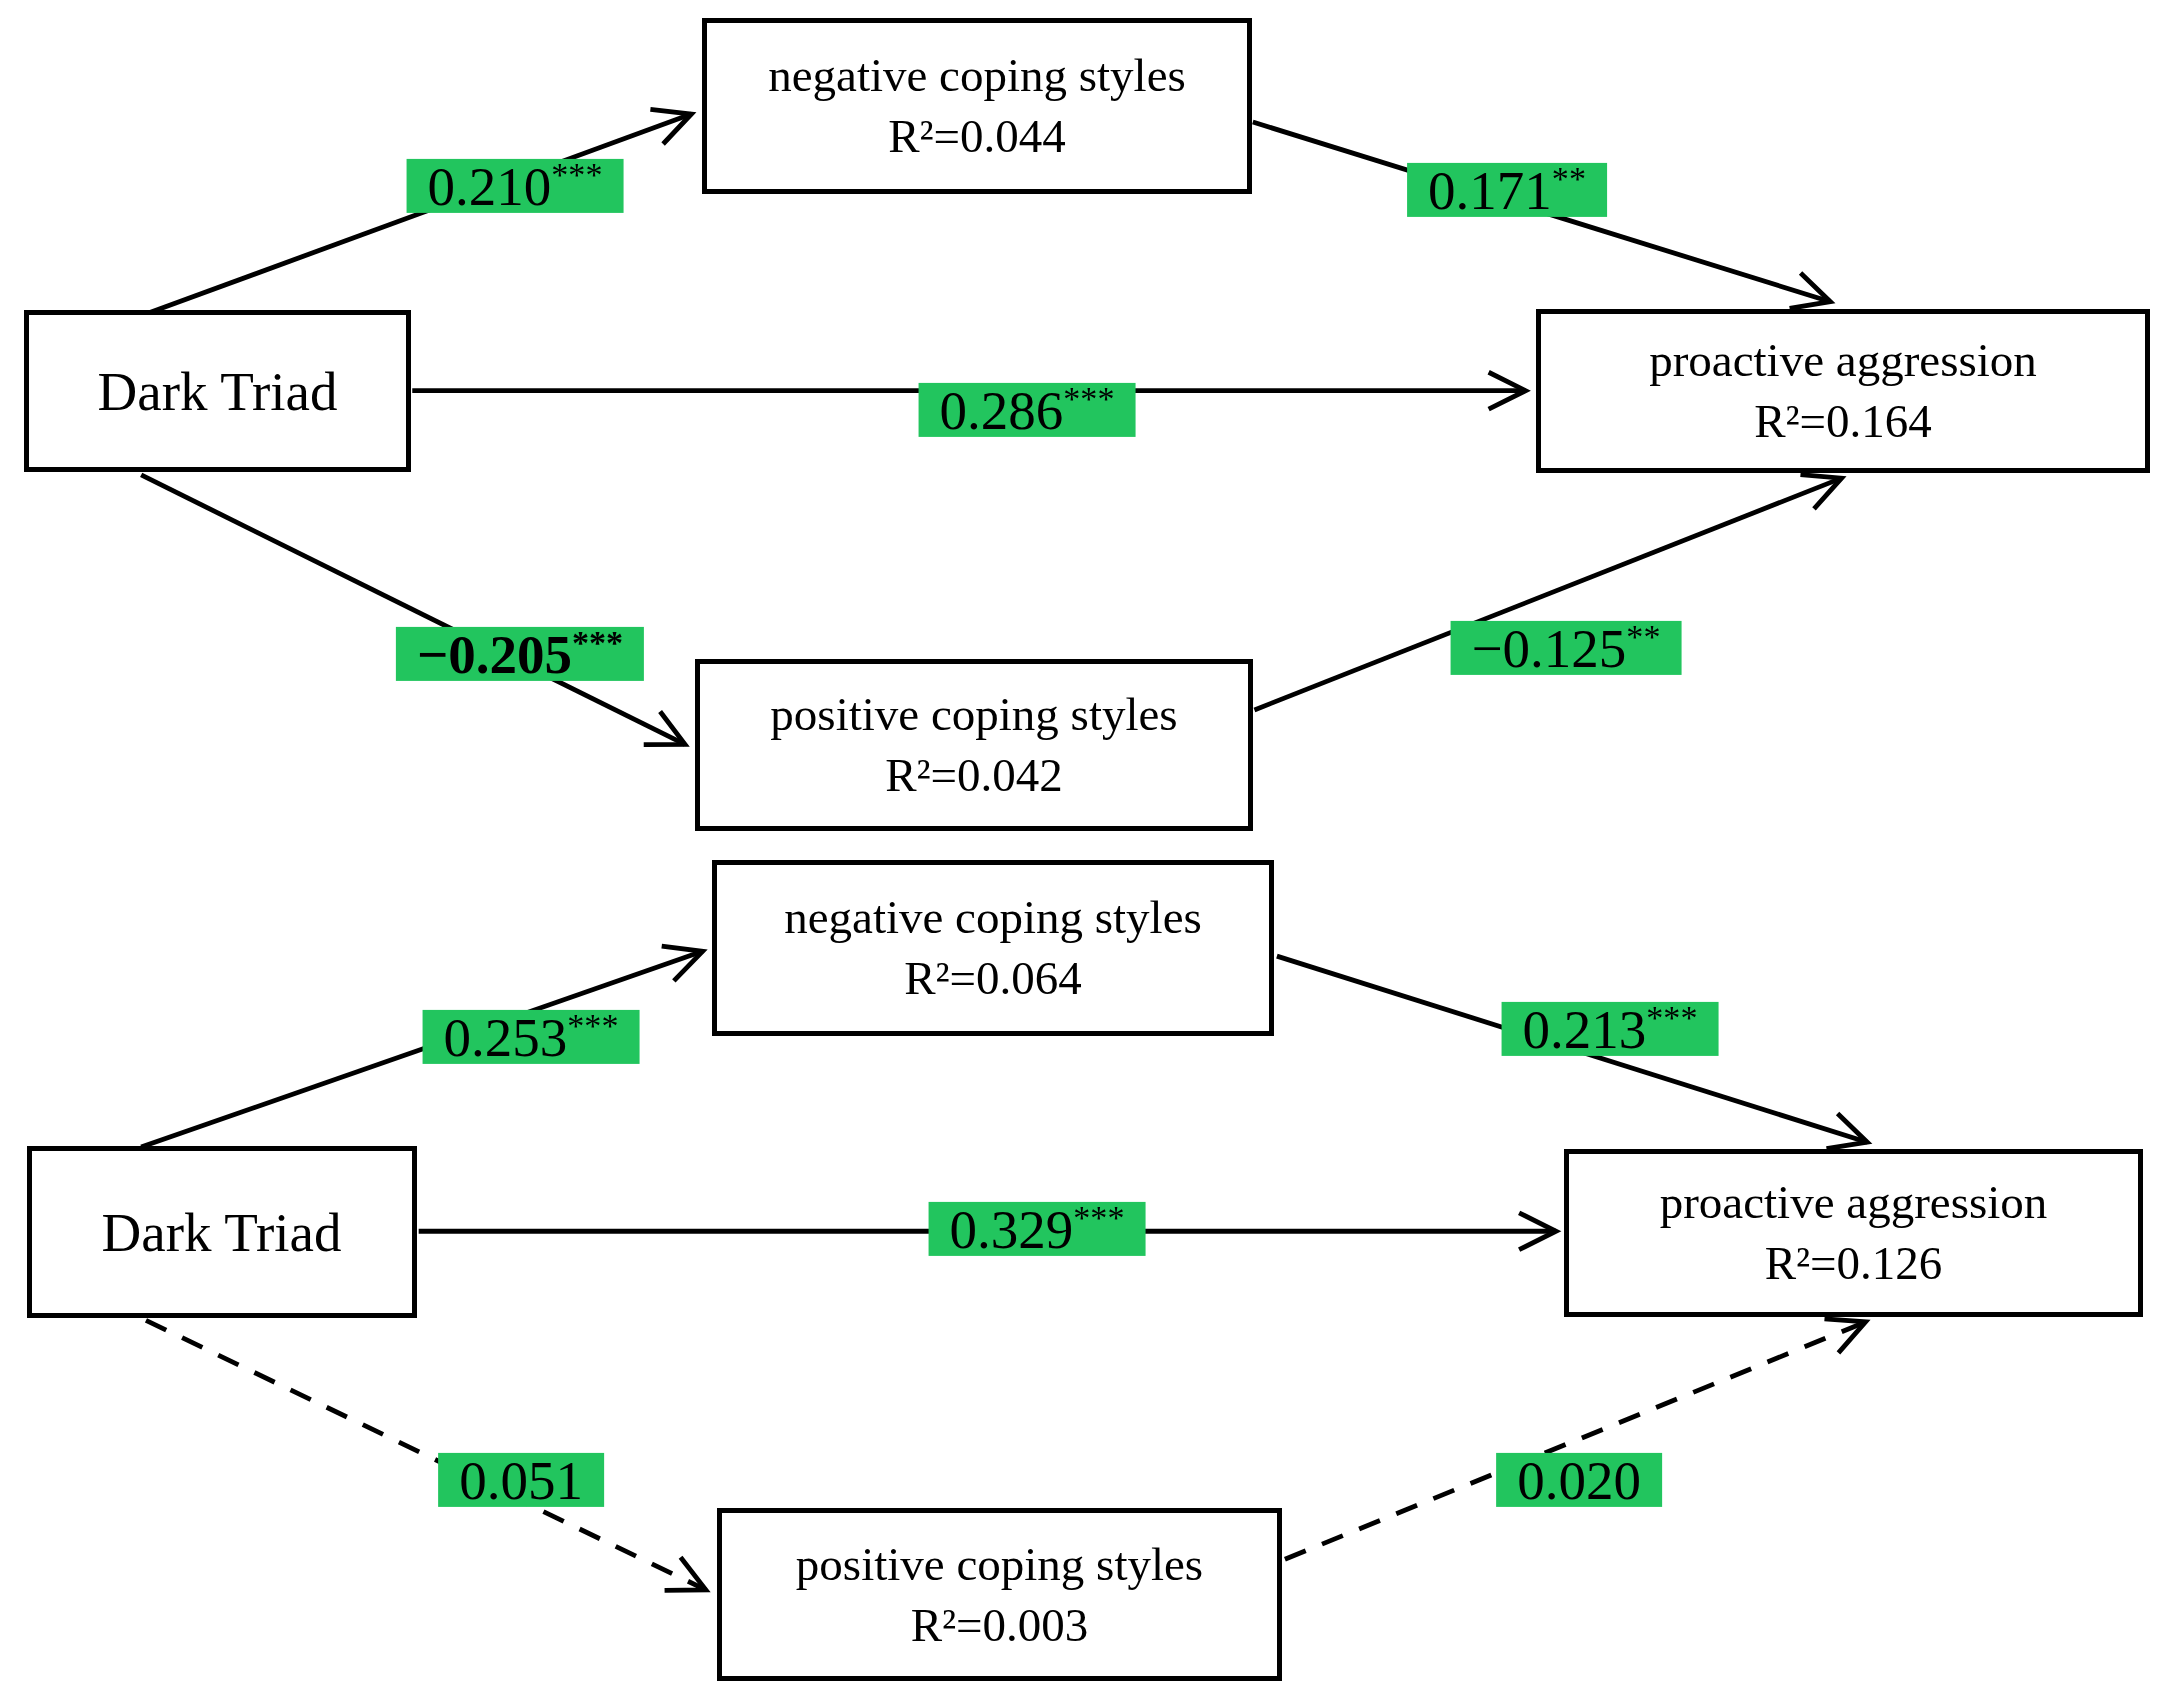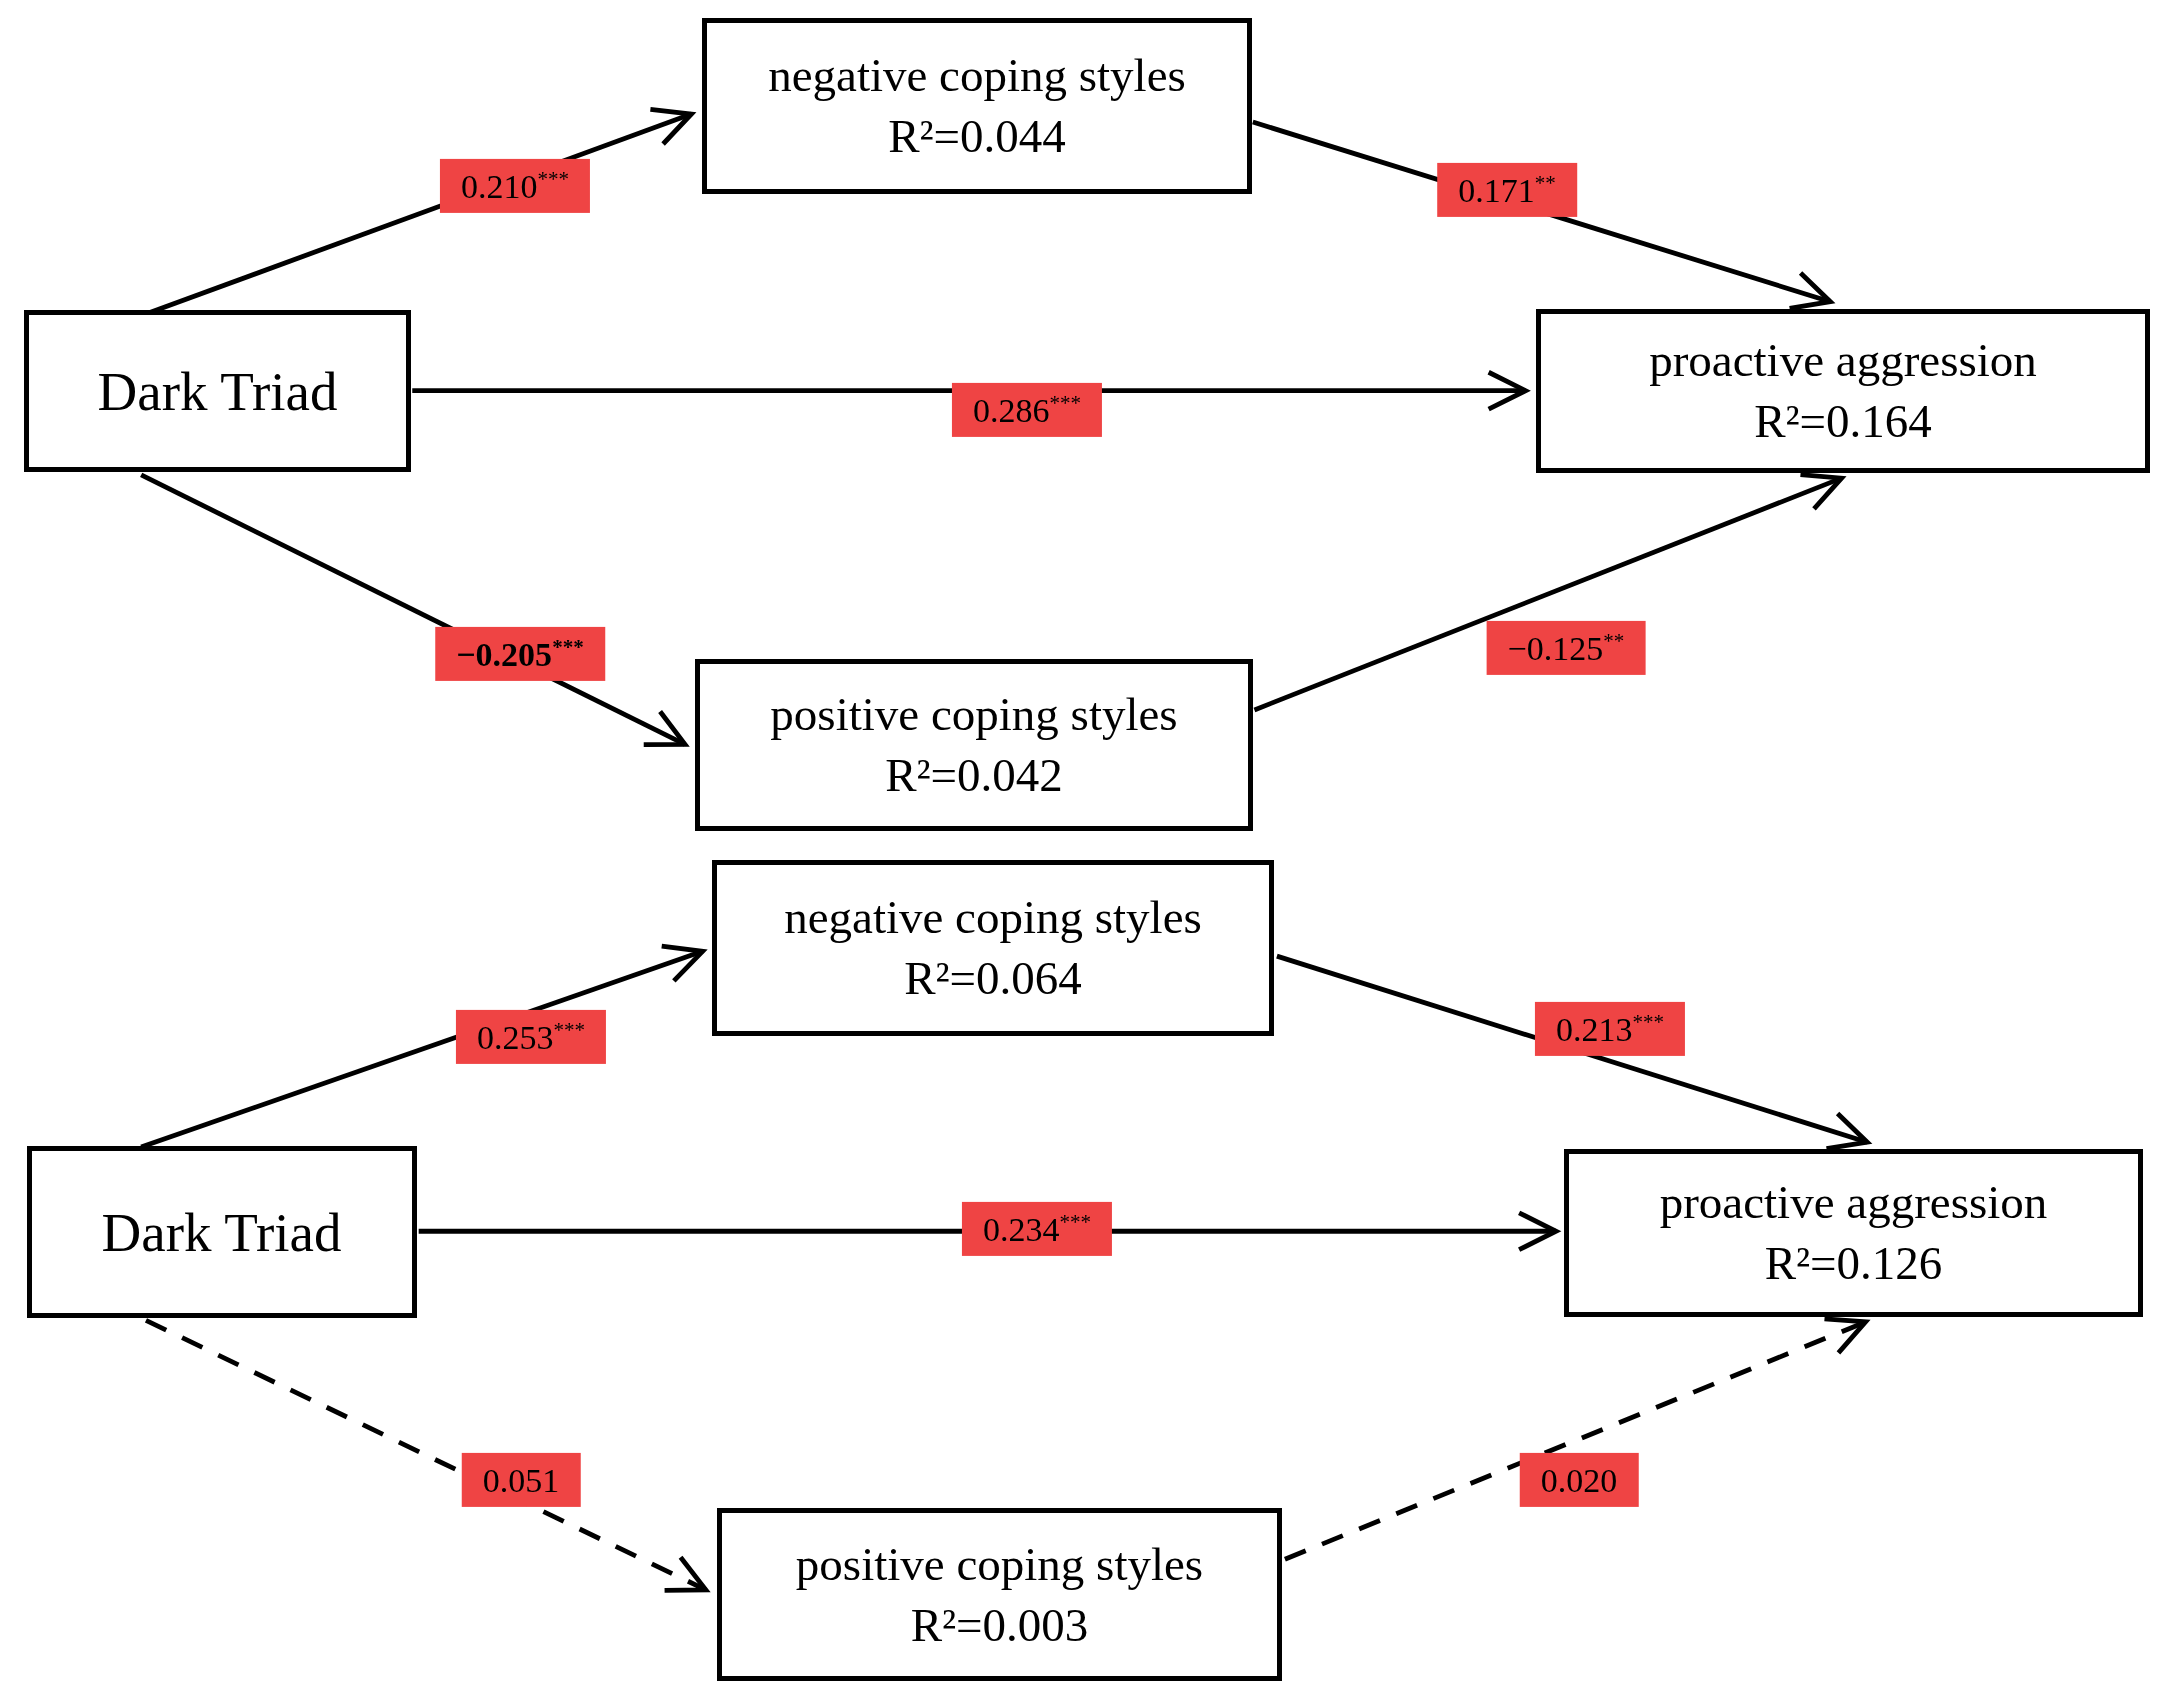--- a/index.html
+++ b/index.html
@@ -31,23 +31,23 @@
     z-index: 3;
     line-height: 61px;
     font-size: 47px;
   }
   .node .node-title { white-space: nowrap; }
   .node .node-r2 { white-space: nowrap; }
   .node.single { font-size: 55px; }
   .coef {
     position: absolute;
     transform: translate(-50%, -50%);
-    background: #ef4444;
+    background: #22c55e;
     padding: 1.6px 21px;
-    font-size: 34px;
+    font-size: 55px;
     white-space: nowrap;
     z-index: 2;
     line-height: 51px;
   }
   .coef sup {
     font-size: 0.62em;
     vertical-align: super;
     line-height: 0;
   }
 </style>
@@ -130,21 +130,21 @@
     <span>−0.125</span><sup>**</sup>
   </div>
 
   <div class="coef" style="left:531px; top:1037px;">
     <span>0.253</span><sup>***</sup>
   </div>
   <div class="coef" style="left:1610px; top:1029px;">
     <span>0.213</span><sup>***</sup>
   </div>
   <div class="coef" style="left:1037px; top:1229px;">
-    <span>0.234</span><sup>***</sup>
+    <span>0.329</span><sup>***</sup>
   </div>
   <div class="coef" style="left:521px; top:1480px;">
     <span>0.051</span><sup></sup>
   </div>
   <div class="coef" style="left:1579px; top:1480px;">
     <span>0.020</span><sup></sup>
   </div>
 
 </div>
 

